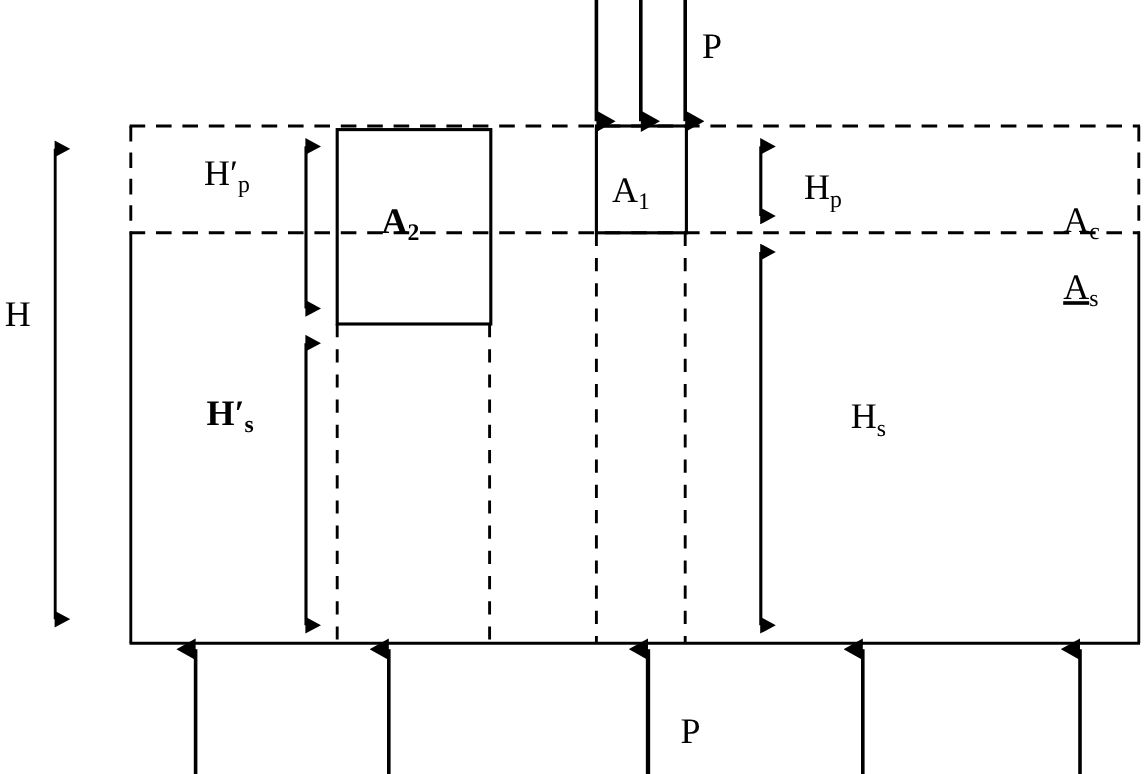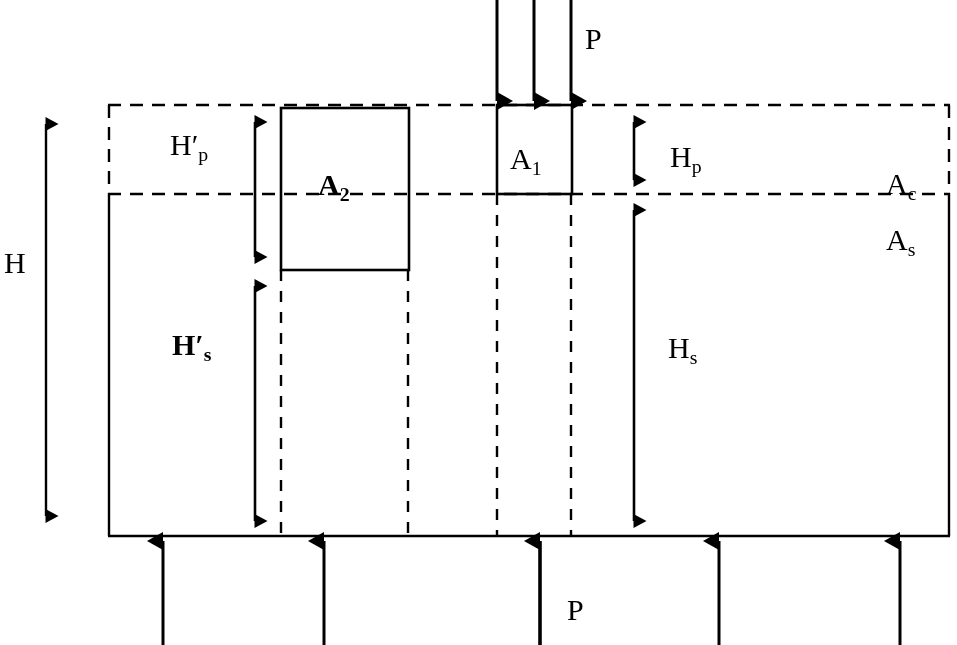--- a/index.html
+++ b/index.html
@@ -132,29 +132,29 @@
   </div>
 
   <div class="lbl" style="left:172px; top:330px;font-weight:bold;">
     <span>H</span><span class="prime">′</span><sub>s</sub>
   </div>
 
   <div class="lbl" style="left:670px; top:142px;">
     <span>H</span><sub>p</sub>
   </div>
 
-  <div class="lbl" style="left:668px; top:333px;">
+  <div class="lbl" style="left:709px; top:333px;">
     <span>H</span><sub>s</sub>
   </div>
 
   <div class="lbl" style="left:886px; top:129px;margin-top:40px;">
     <span>A</span><sub>c</sub>
   </div>
 
-  <div class="lbl" style="left:886px; top:225px;">
+  <div class="lbl" style="left:886px; top:225px;text-decoration:underline;">
     <span>A</span><sub>s</sub>
   </div>
 
   <div class="lbl" style="left:510px; top:144px;">
     <span>A</span><sub>1</sub>
   </div>
 
   <div class="lbl" style="left:318px; top:170px;font-weight:bold;">
     <span>A</span><sub>2</sub>
   </div>

